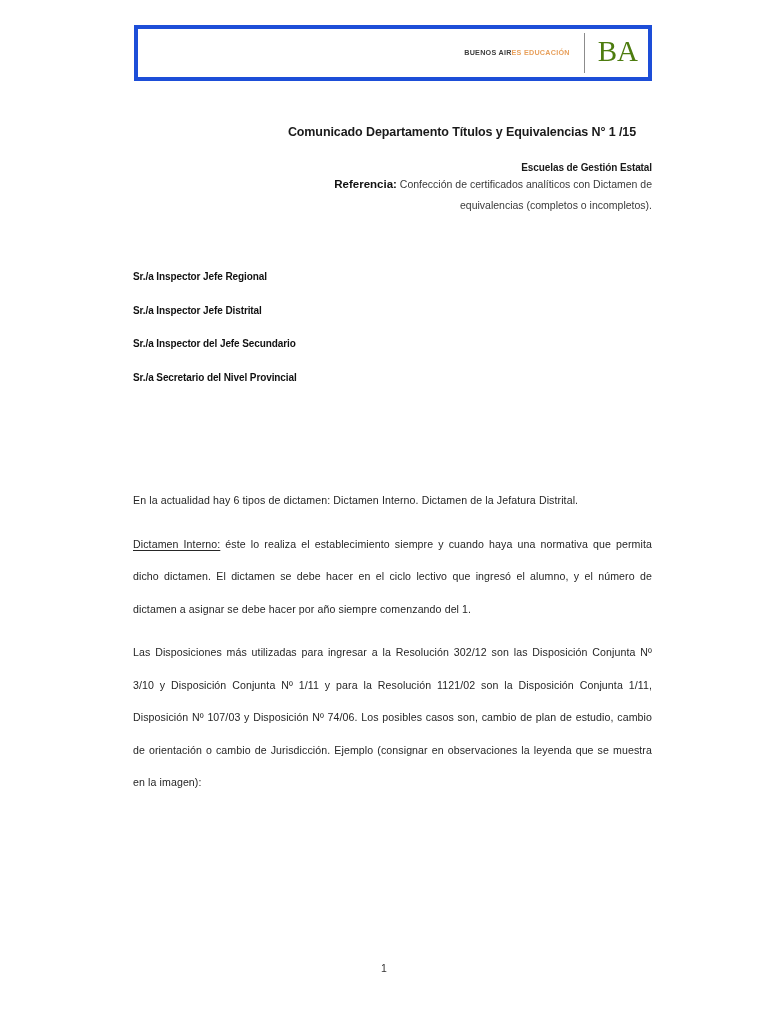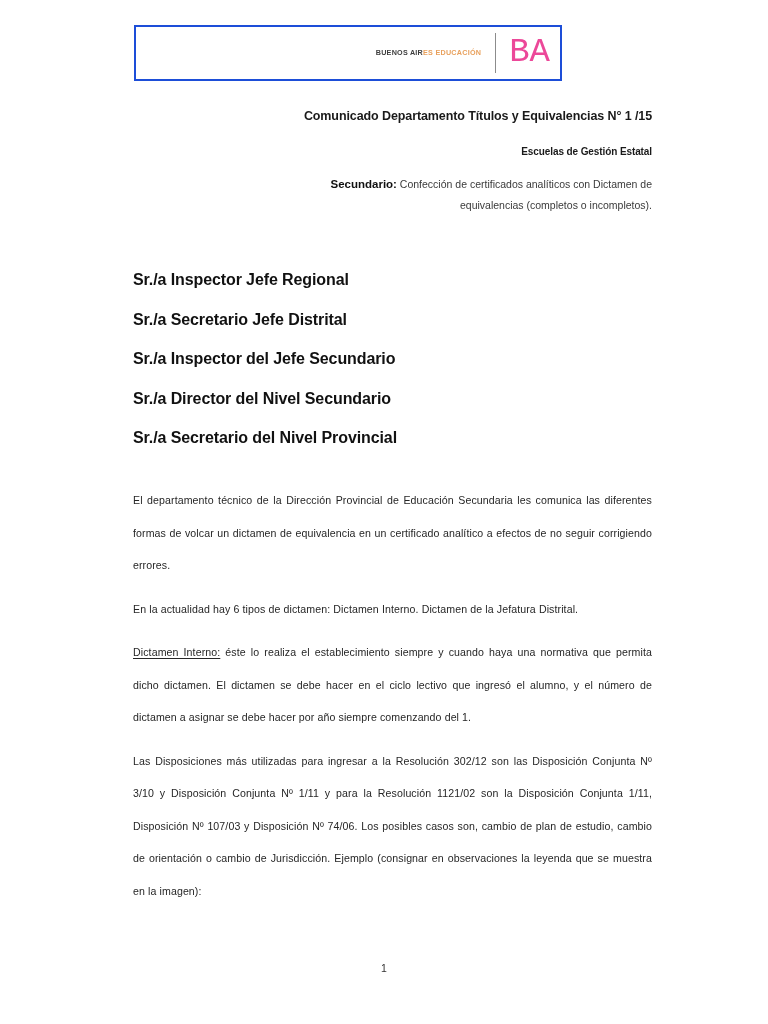--- a/index.html
+++ b/index.html
@@ -22,23 +22,23 @@
     left: 0; top: 0;
     width: 768px;
     height: 1024px;
   }
 
   
   .header-box {
     position: absolute;
     left: 134px;
     top: 25px;
-    width: 428px;
+    width: 518px;
     height: 56px;
-    border: 2px solid #1d4ed8;
+    border: 4px solid #1d4ed8;
     background: #ffffff;
     display: flex;
     align-items: center;
     justify-content: flex-end;
     padding-right: 10px;
   }
   .logo-wrap {
     display: flex;
     align-items: center;
     height: 44px;
@@ -52,41 +52,41 @@
   }
   .logo-text .dark { color: #3d3d3d; }
   .logo-text .orange { color: #e8a05c; }
   .logo-divider {
     width: 1px;
     height: 40px;
     background: #8c8c8c;
     margin: 0 13px 0 14px;
   }
   .logo-ba {
-    font-family: Liberation Mono, monospace;
-    font-size: 34px;
-    color: #ec4899;
+    font-family: Liberation Serif, serif;
+    font-size: 29px;
+    color: #4d7c0f;
     line-height: 1;
     letter-spacing: 0px;
     padding-bottom: 3px;
   }
 
   
   .title-block {
     position: absolute;
     left: 133px;
     top: 110px;
     width: 519px;
     text-align: right;
   }
   .doc-title {
     font-size: 12.5px;
     font-weight: bold;
     line-height: 1.0;
-    margin: 0;
+    margin: 16px;
     letter-spacing: -0.1px;
   }
   .doc-subtitle {
     font-size: 10px;
     font-weight: bold;
     margin: 24px 0 0 0;
     line-height: 1.0;
     letter-spacing: -0.1px;
   }
 
@@ -108,21 +108,21 @@
   }
 
   
   .addressees {
     position: absolute;
     left: 133px;
     top: 272px;
     width: 420px;
   }
   .addressee {
-    font-size: 16px;
+    font-size: 10px;
     font-weight: bold;
     line-height: 1;
     margin-bottom: 23.5px;
     letter-spacing: -0.1px;
     color: #111;
   }
 
   
   .body-text {
     position: absolute;
@@ -164,33 +164,31 @@
       <div class="logo-divider"></div>
       <div class="logo-ba">BA</div>
     </div>
   </div>
 
   <div class="title-block">
     <div class="doc-title">Comunicado Departamento Títulos y Equivalencias N° 1  /15</div>
     <div class="doc-subtitle">Escuelas de Gestión Estatal</div>
   </div>
 
-  <div class="referencia"><b>Secundario:</b><span> Confección de certificados analíticos con Dictamen de equivalencias (completos o incompletos).</span></div>
+  <div class="referencia"><b>Referencia:</b><span> Confección de certificados analíticos con Dictamen de equivalencias (completos o incompletos).</span></div>
 
   <div class="addressees">
     <div class="addressee">Sr./a Inspector Jefe Regional</div>
-    <div class="addressee">Sr./a Secretario Jefe Distrital</div>
+    <div class="addressee">Sr./a Inspector Jefe Distrital</div>
     <div class="addressee">Sr./a Inspector del Jefe Secundario</div>
-    <div class="addressee">Sr./a Director del Nivel Secundario</div>
     <div class="addressee">Sr./a Secretario del Nivel Provincial</div>
   </div>
 
   <div class="body-text">
 
-    <p class="para">El departamento técnico de la Dirección Provincial de Educación Secundaria les comunica las diferentes formas de volcar un dictamen de equivalencia en un certificado analítico a efectos de no seguir corrigiendo errores.</p>
 
     <p class="para">En la actualidad hay 6 tipos de dictamen: Dictamen Interno. Dictamen de la Jefatura Distrital.</p>
 
     <p class="para"><u>Dictamen Interno:</u><span> éste lo realiza el establecimiento siempre y cuando haya una normativa que permita dicho dictamen. El dictamen se debe hacer en el ciclo lectivo que ingresó el alumno, y el número de dictamen a asignar se debe hacer por año siempre comenzando del 1.</span></p>
 
     <p class="para">Las Disposiciones más utilizadas para ingresar a la Resolución 302/12 son las Disposición Conjunta Nº 3/10 y Disposición Conjunta Nº 1/11 y para la Resolución 1121/02 son la Disposición Conjunta 1/11, Disposición Nº 107/03 y Disposición Nº 74/06.  Los posibles casos son, cambio de plan de estudio, cambio de orientación o cambio de Jurisdicción. Ejemplo (consignar en observaciones la leyenda que se muestra en la imagen):</p>
 
   </div>
 
   <div class="page-number">1</div>

